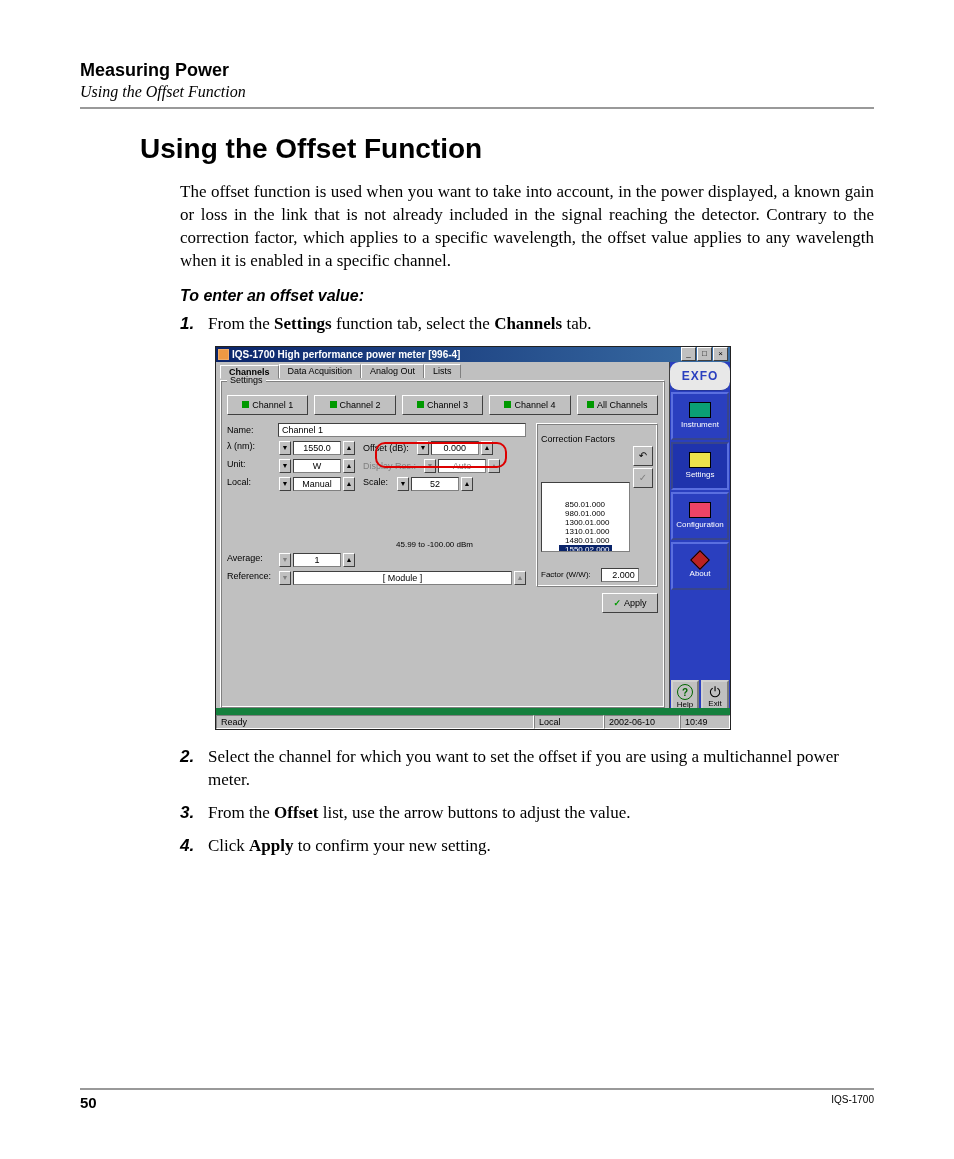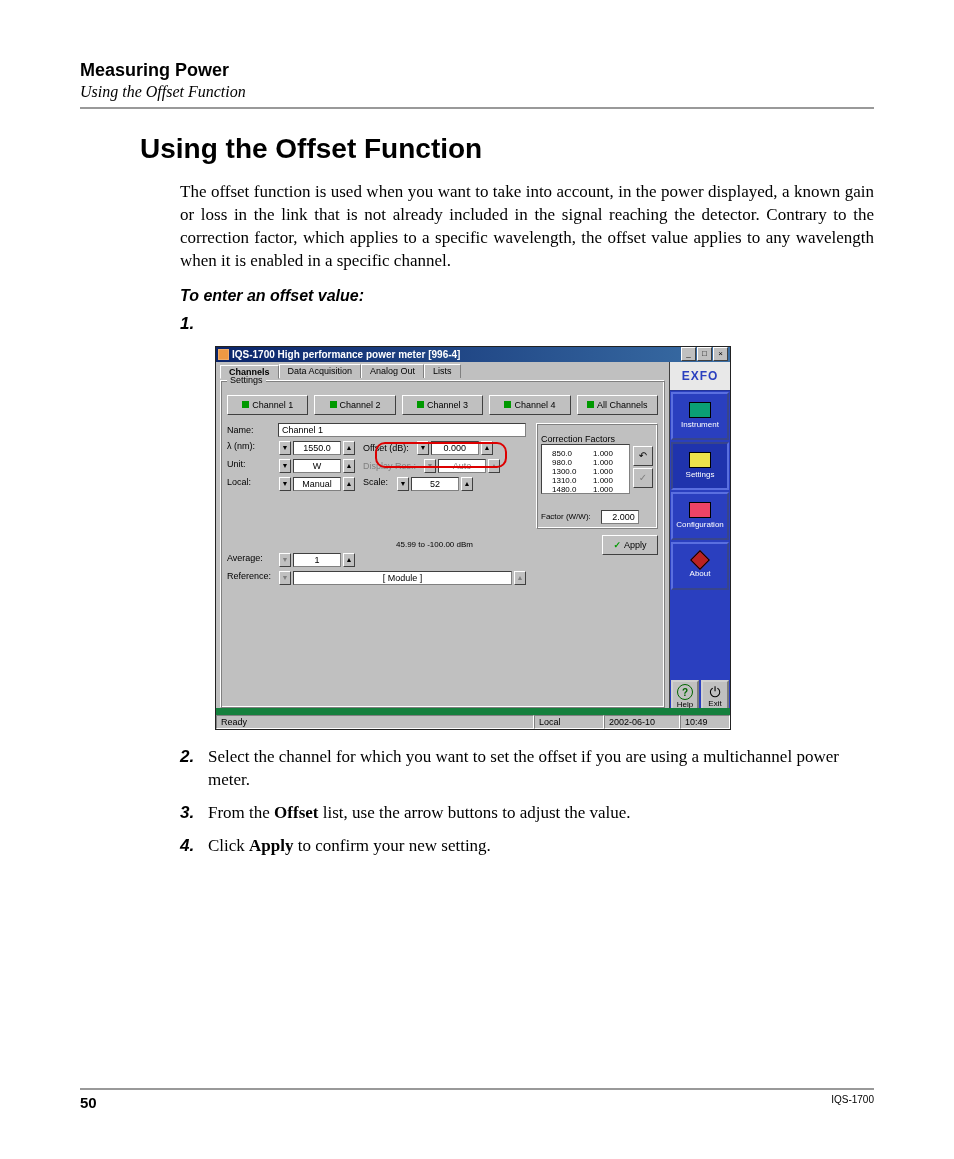--- a/index.html
+++ b/index.html
@@ -54,34 +54,34 @@
   .spin-group .tf { width:48px; }
   .spin-group.wide .tf { flex:1; }
 
   .two-col { display:flex; gap:10px; }
   .two-col .leftc { flex:1; }
   .two-col .rightc { width:122px; }
 
   .highlight-oval { position:absolute; border:2px solid #d00; border-radius:10px; pointer-events:none; }
 
   .cf-box { border:1px solid #808080; border-top-color:#fff; border-left-color:#fff; box-shadow:inset 1px 1px 0 #808080, inset -1px -1px 0 #fff; padding:10px 4px 4px 4px; position:relative; }
-  .cf-list { background:#fff; border:1px solid #808080; border-top-color:#404040; border-left-color:#404040; height:50px; overflow:hidden; font-size:8px; padding:4px; box-sizing:border-box; }
+  .cf-list { background:#fff; border:1px solid #808080; border-top-color:#404040; border-left-color:#404040; height:70px; overflow:hidden; font-size:8px; padding:17px; box-sizing:border-box;margin-top:38px; }
   .cf-row { display:flex; justify-content:space-between; padding:0 12px 0 6px; }
   .cf-row.sel { background:#0a246a; color:#fff; }
   .cf-ctrls { display:flex; flex-direction:column; gap:2px; align-items:flex-end; margin-top:2px; }
   .sq-btn { width:18px; height:18px; background:#c0c0c0; border:1px solid #fff; border-right-color:#404040; border-bottom-color:#404040; display:flex; align-items:center; justify-content:center; font-size:10px; }
   .factor-row { display:flex; align-items:center; gap:10px; margin-top:16px; font-size:8px; }
   .factor-row .tf { width:38px; }
 
   .apply-row { display:flex; justify-content:flex-end; margin-top:6px; }
   .apply-btn { width:54px; height:18px; background:#c0c0c0; border:1px solid #fff; border-right-color:#404040; border-bottom-color:#404040; display:flex; align-items:center; justify-content:center; gap:3px; font-size:9px; }
   .apply-btn .chk { color:#090; font-weight:700; }
 
   .side-pane { width:60px; background:#2a3fbf; display:flex; flex-direction:column; align-items:stretch; border-left:1px solid #404040; }
-  .logo { height:28px; background:#e8e8e8; color:#2a3fbf; font-weight:700; display:flex; align-items:center; justify-content:center; font-family:Arial; font-size:12px; letter-spacing:1px; border-bottom:1px solid #223399; }
+  .logo { height:28px; background:#e8e8e8; color:#2a3fbf; font-weight:700; display:flex; align-items:center; justify-content:center; font-family:Arial; font-size:12px; letter-spacing:1px; border-bottom:1px solid #223399;border-radius:9px; }
   .side-btn { height:44px; border:2px outset #5a6fe0; margin:1px; display:flex; flex-direction:column; align-items:center; justify-content:center; color:#fff; font-size:8px; gap:2px; }
   .side-btn.sel { border:2px inset #5a6fe0; background:#1f33ad; }
   .side-btn .sico { width:20px; height:14px; background:#eee34a; border:1px solid #000; }
   .side-btn .sico.cfg { background:#e46; }
   .side-btn .sico.ab { background:#b22; transform:rotate(45deg); width:12px; height:12px; }
   .side-btn .sico.inst { background:#0aa074; }
   .side-spacer { flex:1; }
   .side-foot { display:flex; height:36px; }
   .side-foot .sf { flex:1; margin:1px; border:2px outset #d0d0d0; background:#c0c0c0; display:flex; flex-direction:column; align-items:center; justify-content:center; font-size:8px; color:#000; }
   .sf .q { width:14px; height:14px; border-radius:50%; border:1px solid #060; color:#060; display:flex; align-items:center; justify-content:center; font-weight:700; font-size:10px; }
@@ -103,20 +103,23 @@
 
   <h2 class="section-title">Using the Offset Function</h2>
 
   <p class="body-text">The offset function is used when you want to take into account, in the power displayed, a known gain or loss in the link that is not already included in the signal reaching the detector. Contrary to the correction factor, which applies to a specific wavelength, the offset value applies to any wavelength when it is enabled in a specific channel.</p>
 
   <div class="subhead">To enter an offset value:</div>
 
   <ol class="steps">
     <li>
       <span class="num">1.</span>
+      <span>
+        <span>From the </span><span class="b">Settings</span><span> function tab, select the </span><span class="b">Channels</span><span> tab.</span>
+      </span>
     </li>
   </ol>
 
   <div class="shot-wrap">
     <div class="shot">
       <div class="titlebar">
         <div class="ico"></div>
         <div class="txt">IQS-1700 High performance power meter [996-4]</div>
         <div class="winbtn">_</div>
         <div class="winbtn">□</div>

